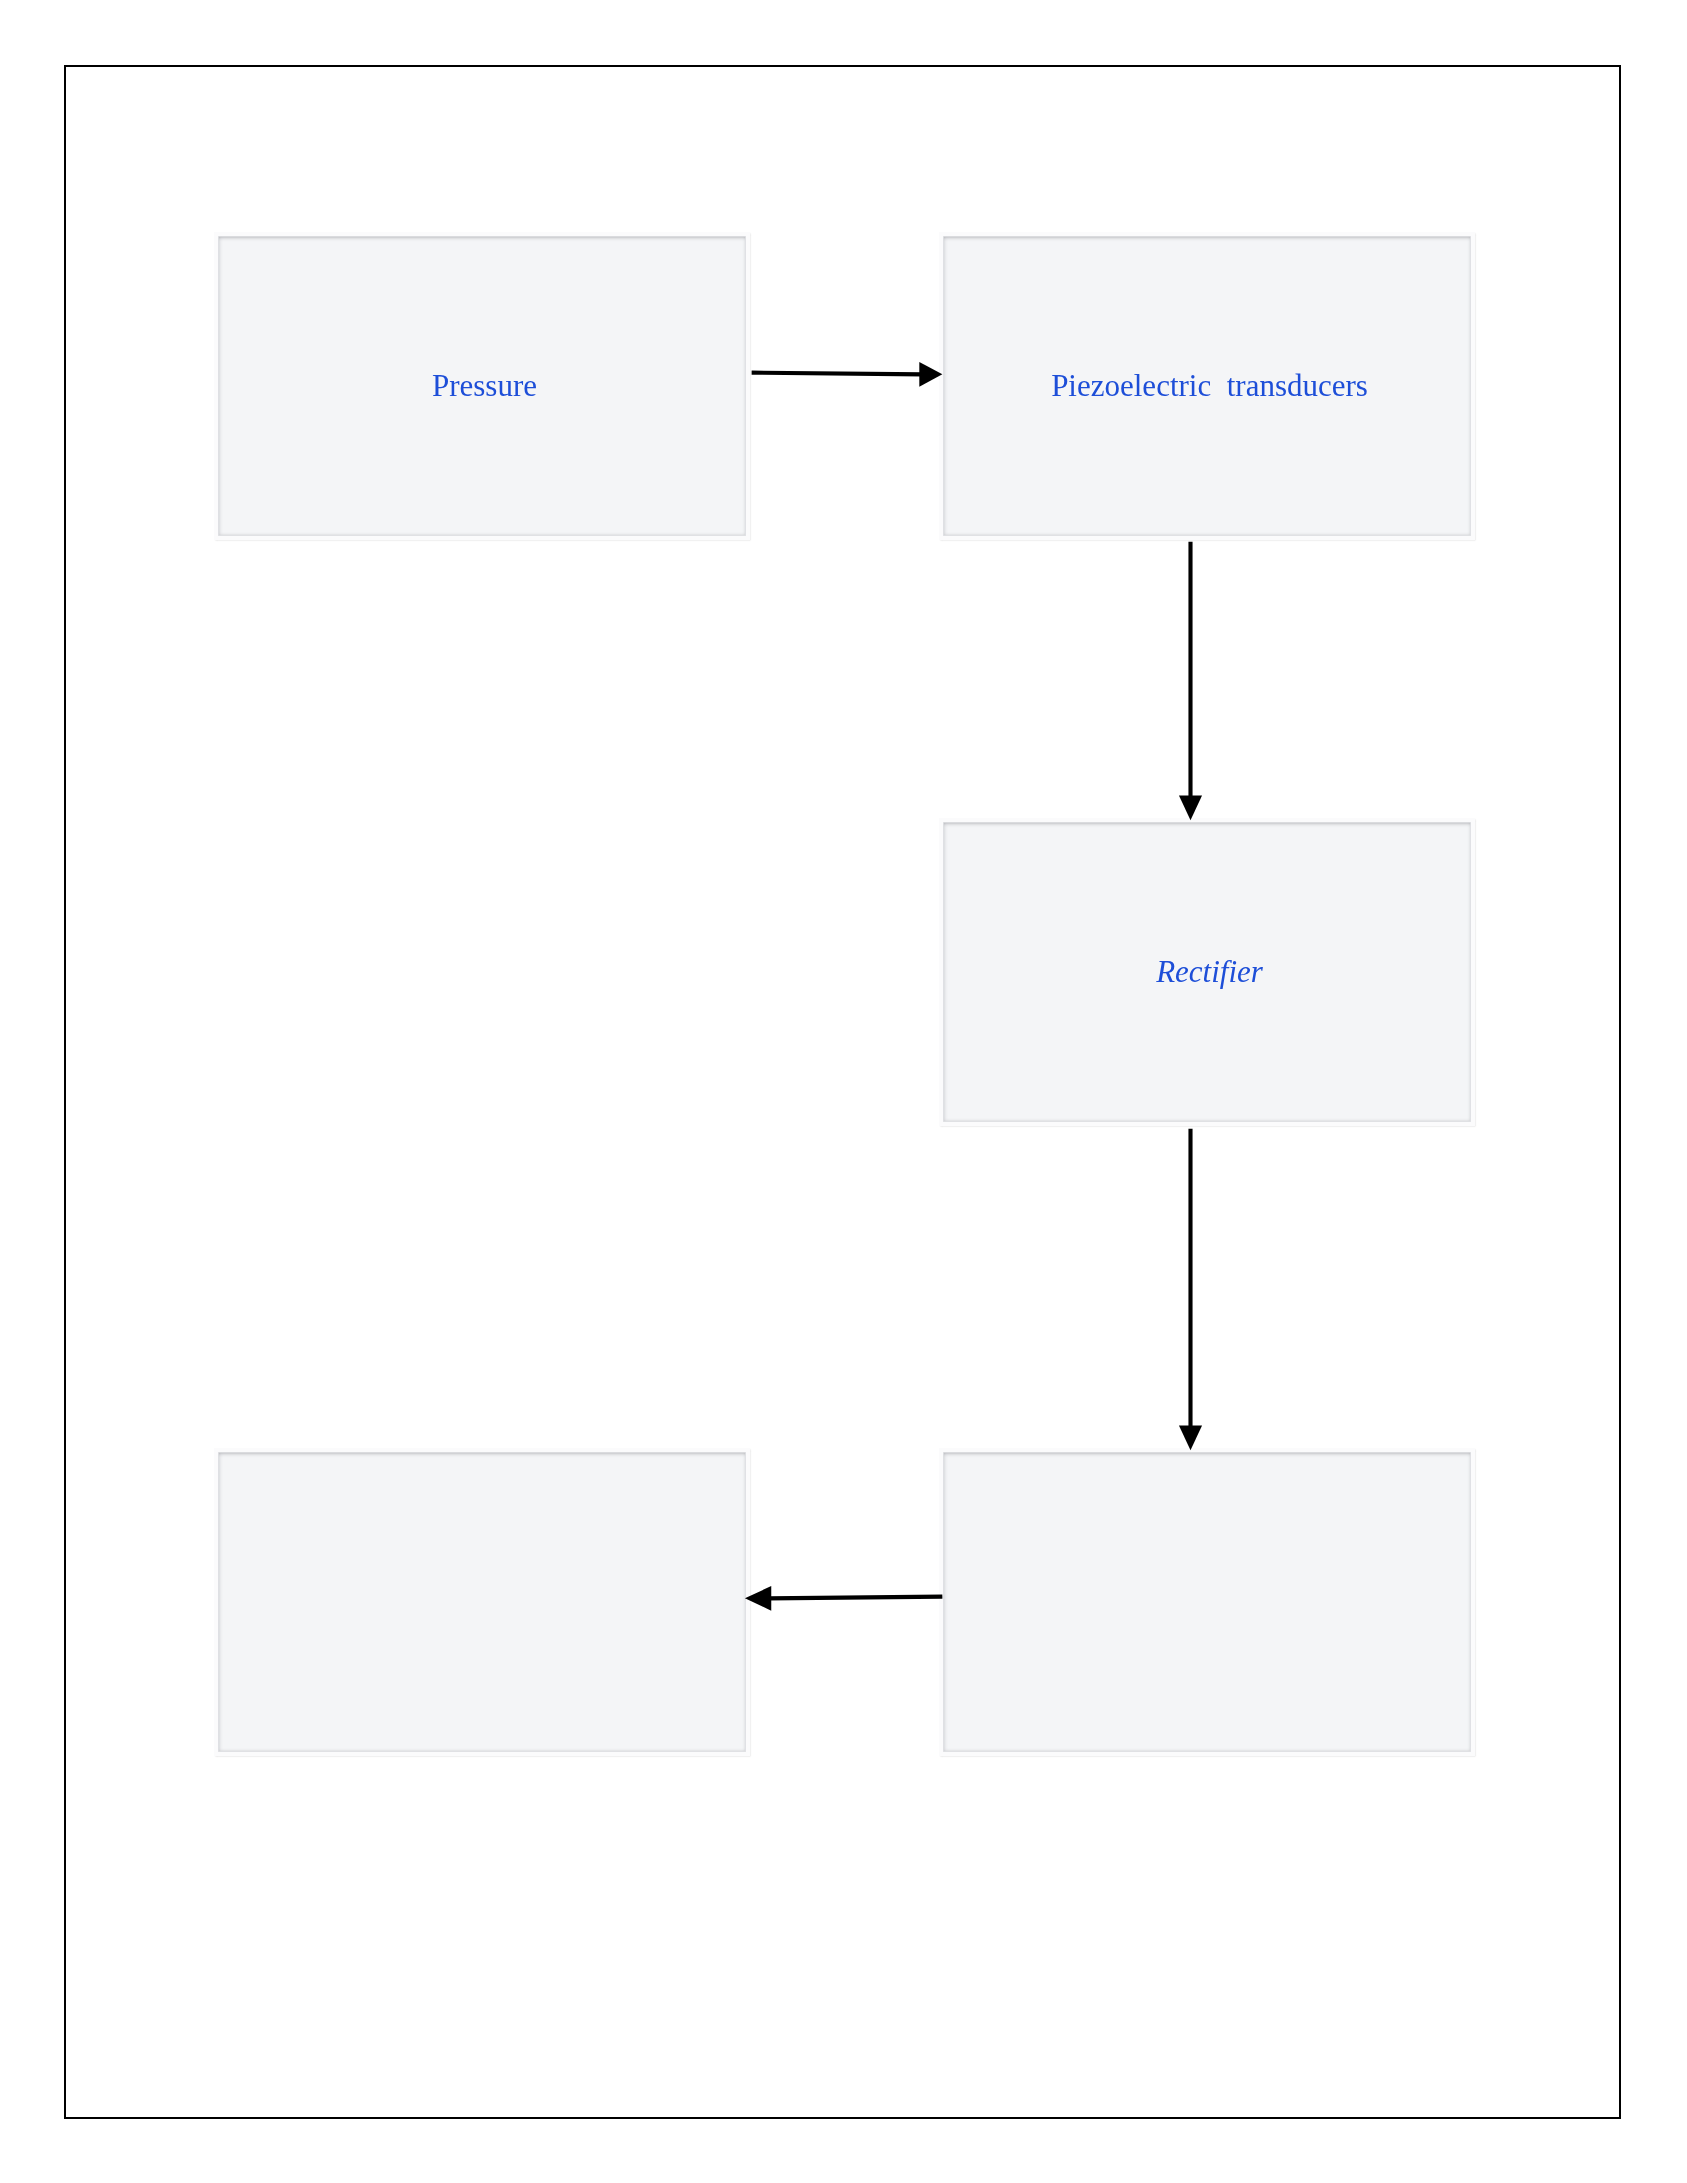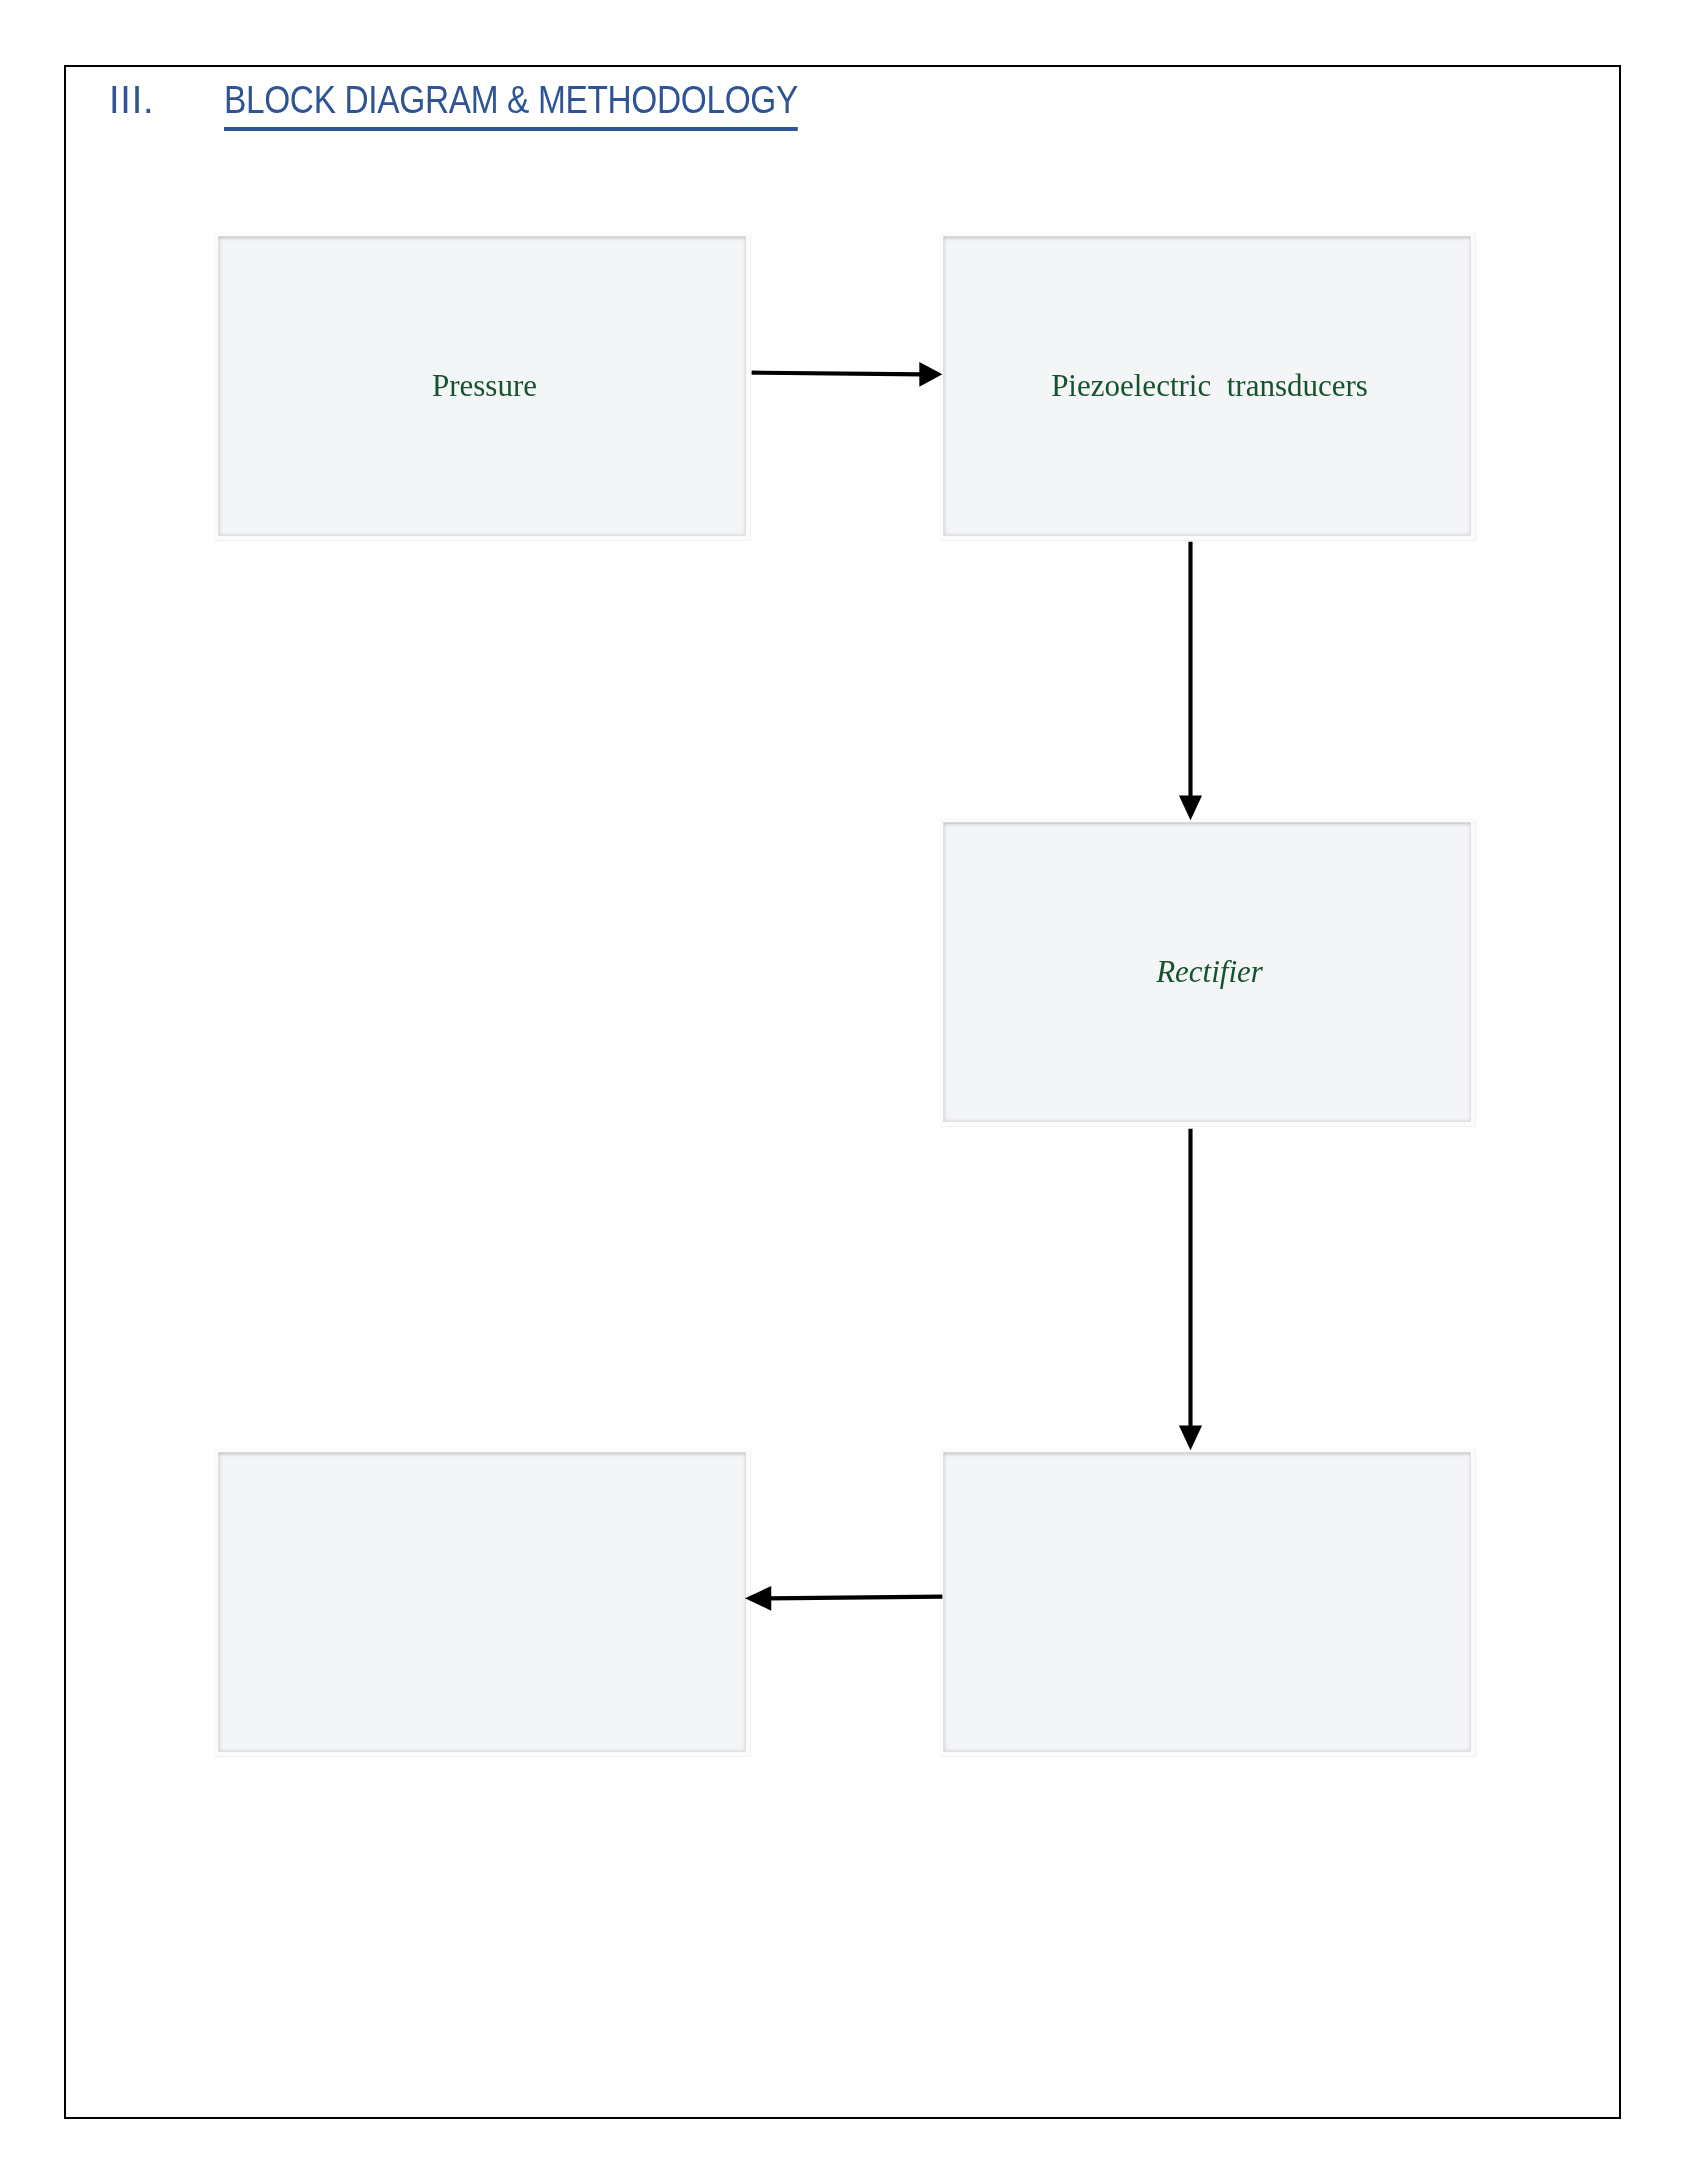--- a/index.html
+++ b/index.html
@@ -77,42 +77,38 @@
   }
   .box-label {
     position: absolute;
     left: 5px;
     right: 0;
     top: 50%;
     transform: translateY(-50%);
     text-align: center;
     font-family: "Liberation Serif", "DejaVu Serif", serif;
     font-size: 31px;
-    color: #14532d;
+    color: #1d4ed8;
     line-height: 1.2;
     white-space: pre;
   }
 
   
   .connector {
     position: absolute;
     overflow: visible;
   }
   .connector svg { display: block; overflow: visible; }
 </style>
 </head>
 <body>
 
 <div class="page">
   <div class="page-frame">
 
-    <div class="heading">
-      <span class="heading-number">III.</span>
-      <span class="heading-title">BLOCK DIAGRAM &amp; METHODOLOGY</span>
-    </div>
 
     <div class="box" style="left:148px; top:165px; width:536px; height:308px;">
       <div class="box-label">Pressure</div>
     </div>
 
     <div class="box" style="left:873px; top:165px; width:536px; height:308px;">
       <div class="box-label">Piezoelectric  transducers</div>
     </div>
 
     <div class="box" style="left:873px; top:751px; width:536px; height:308px;font-style:italic;">

